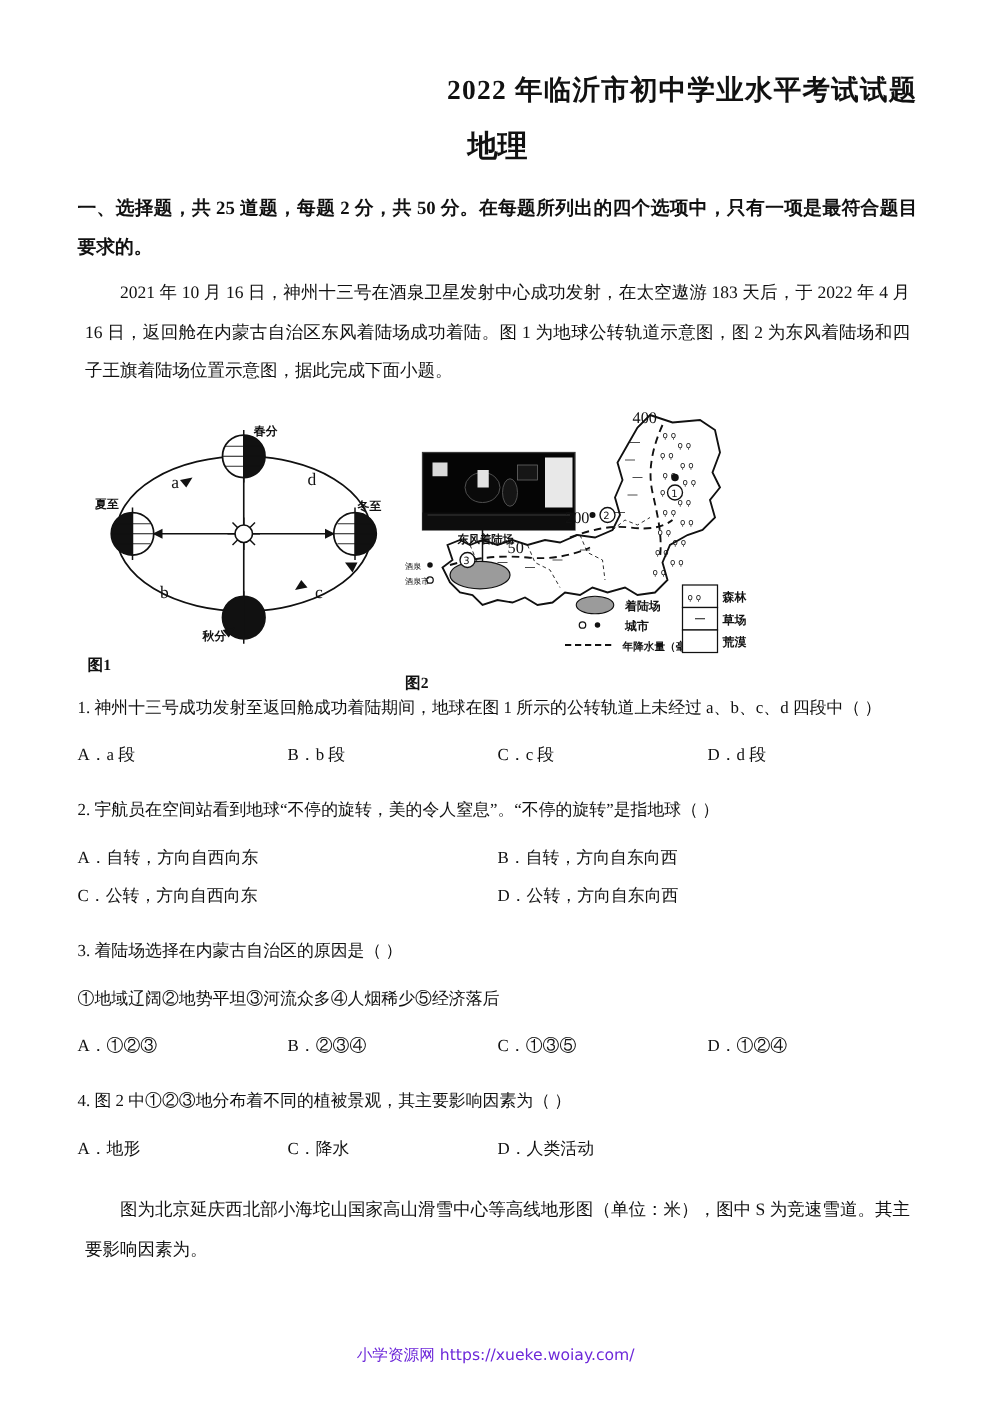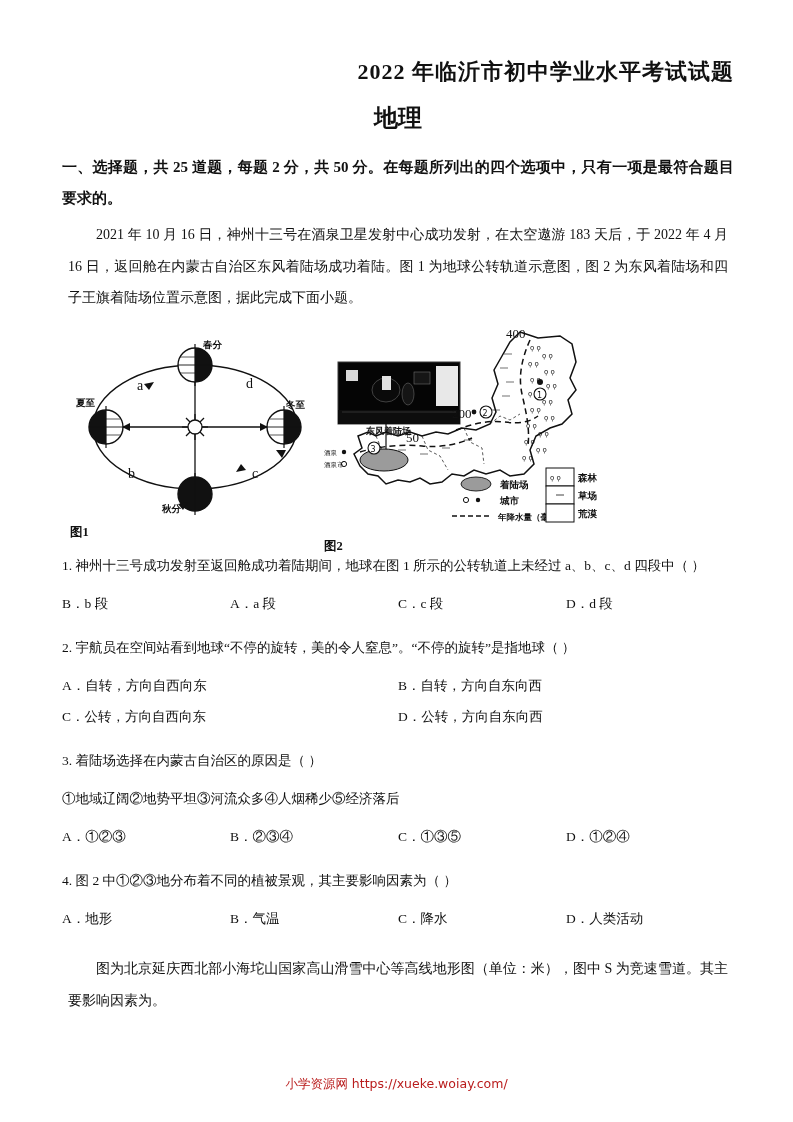--- a/index.html
+++ b/index.html
@@ -109,21 +109,21 @@
 
   svg { display: block; }
 
   .wm {
     position: absolute;
     left: 0;
     top: 1076px;
     width: 793px;
     text-align: center;
     font-size: 12.5px;
-    color: #b91c1c;
+    color: #6d28d9;
     font-family: "DejaVu Sans", "Liberation Sans", sans-serif;
   }
 </style>
 </head>
 <body>
 
 <div class="page">
   <div class="content">
 
     <h1 class="doc-title">2022 年临沂市初中学业水平考试试题</h1>
@@ -347,22 +347,22 @@
         <div class="fig-caption">图2</div>
       </div>
     </div>
 
     <p class="q-stem">
       <span>1.</span>
       <span>神州十三号成功发射至返回舱成功着陆期间，地球在图 1 所示的公转轨道上未经过 a、b、c、d 四段中（    ）</span>
     </p>
     <div class="spacer-sm"></div>
     <div class="options">
+      <div class="opt">A．a 段</div>
       <div class="opt">B．b 段</div>
-      <div class="opt">A．a 段</div>
       <div class="opt">C．c 段</div>
       <div class="opt">D．d 段</div>
     </div>
 
     <div class="spacer-md"></div>
 
     <p class="q-stem">
       <span>2.</span>
       <span>宇航员在空间站看到地球“不停的旋转，美的令人窒息”。“不停的旋转”是指地球（    ）</span>
     </p>
@@ -394,21 +394,20 @@
 
     <div class="spacer-md"></div>
 
     <p class="q-stem">
       <span>4.</span>
       <span>图 2 中①②③地分布着不同的植被景观，其主要影响因素为（    ）</span>
     </p>
     <div class="spacer-sm"></div>
     <div class="options">
       <div class="opt">A．地形</div>
-      <div class="opt">B．气温</div>
       <div class="opt">C．降水</div>
       <div class="opt">D．人类活动</div>
     </div>
 
     <div class="spacer-md"></div>
 
     <p class="para">图为北京延庆西北部小海坨山国家高山滑雪中心等高线地形图（单位：米），图中 S 为竞速雪道。其主要影响因素为。</p>
 
   </div>
 

